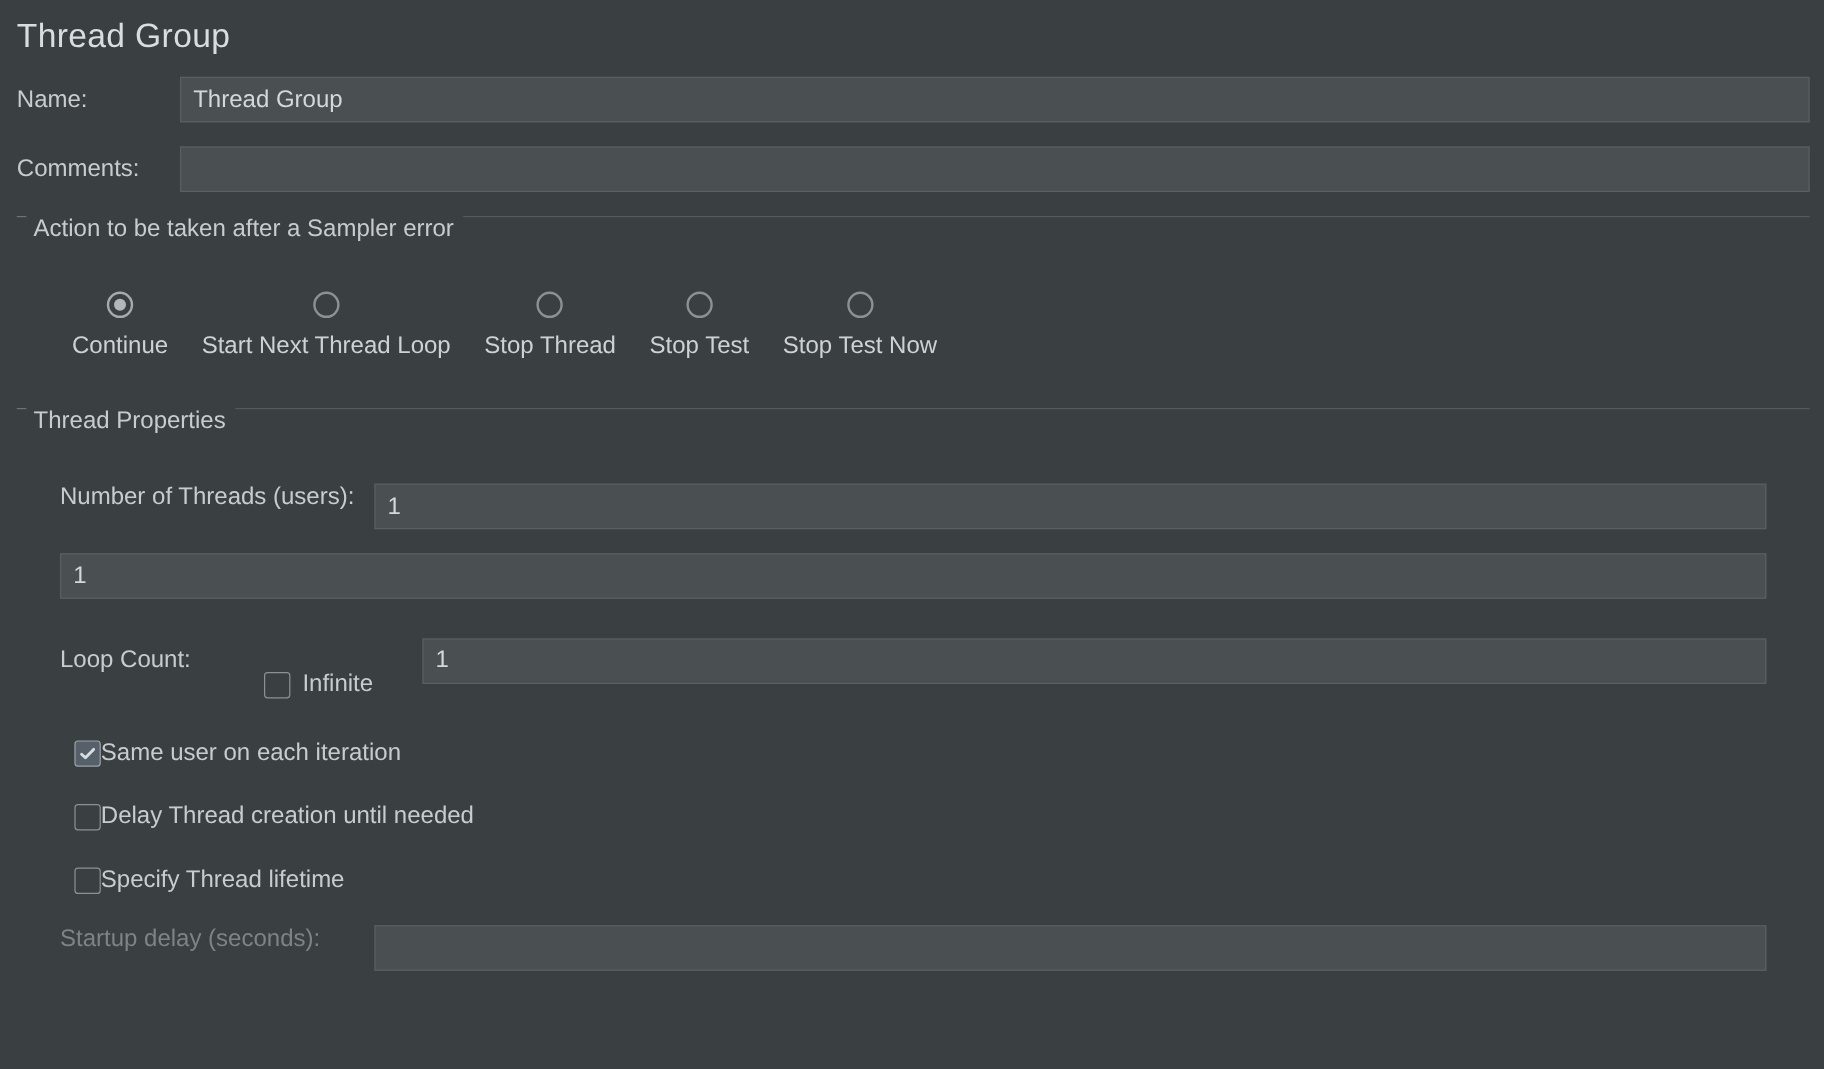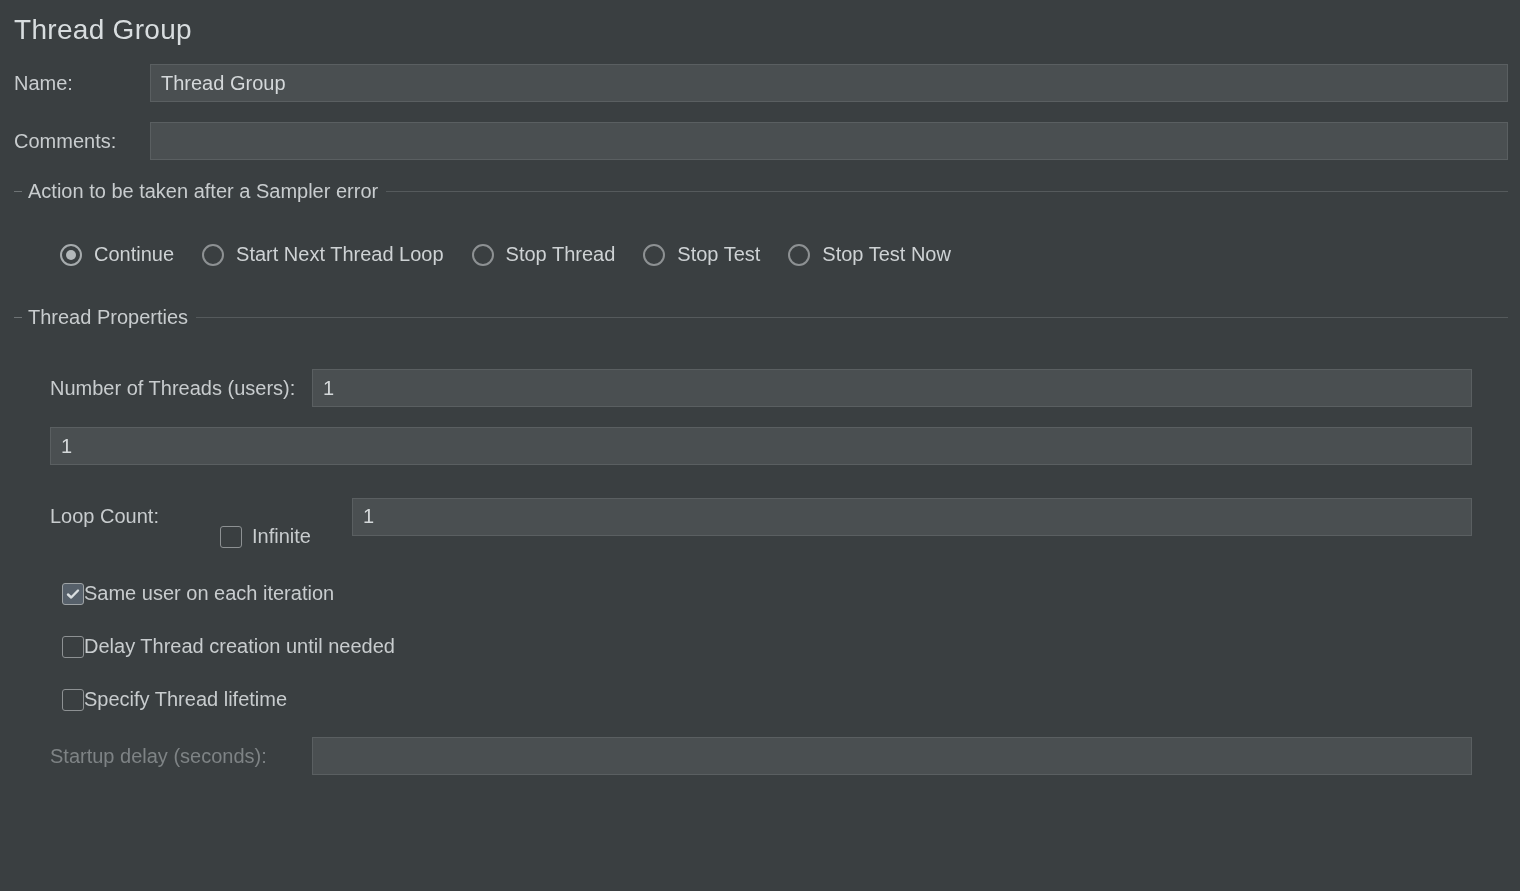--- a/index.html
+++ b/index.html
@@ -42,55 +42,55 @@
   }
   .disabled-label { color: #7e8385; }
 
   
   .group {
     border: none;
     position: relative;
     margin-top: 6px;
   }
   .group .legend-line {
-    display: flex; align-items: center;
+    display: flex; 
     margin-bottom: 40px;
   }
   .group .legend-tick {
     width: 8px; height: 1px; background: #6e7375;
     flex: 0 0 auto; margin-right: 6px;
   }
   .group .legend-label {
     color: #c8ccce; font-size: 20px; white-space: nowrap;
   }
   .group .legend-rule {
     flex: 1 1 auto; height: 1px; background: #555a5c; margin-left: 8px;
   }
 
   
   .radios {
     display: flex; gap: 28px; margin-left: 46px; margin-bottom: 40px;
   }
-  .radio-item { display: flex; align-items: center; gap: 12px; cursor: pointer; }
+  .radio-item { display: flex; align-items: center; gap: 12px; cursor: pointer; flex-direction: column; }
   .radio-outer {
     width: 22px; height: 22px; border-radius: 50%;
     border: 2px solid #8d9193;
     display: flex; align-items: center; justify-content: center;
     background: #3a3f41;
   }
   .radio-item.selected .radio-outer { border-color: #a6abad; }
   .radio-inner {
     width: 10px; height: 10px; border-radius: 50%; background: transparent;
   }
   .radio-item.selected .radio-inner { background: #b2b7b9; }
   .radio-text { font-size: 20px; color: #ced2d4; }
 
   
   .tp { margin-left: 36px; margin-right: 36px; }
-  .tp-row { display: flex; align-items: center; margin-bottom: 20px; }
+  .tp-row { display: flex; align-items: flex-start; margin-bottom: 20px; }
   .tp-label { width: 262px; flex: 0 0 auto; font-size: 20px; }
   .tp-row input[type=text] {
     flex: 1 1 auto;
     height: 38px;
     background: #4a4f51;
     border: 1px solid #5a5f61;
     color: #d4d8da;
     font-size: 20px;
     font-weight: 300;
     padding: 0 10px;

